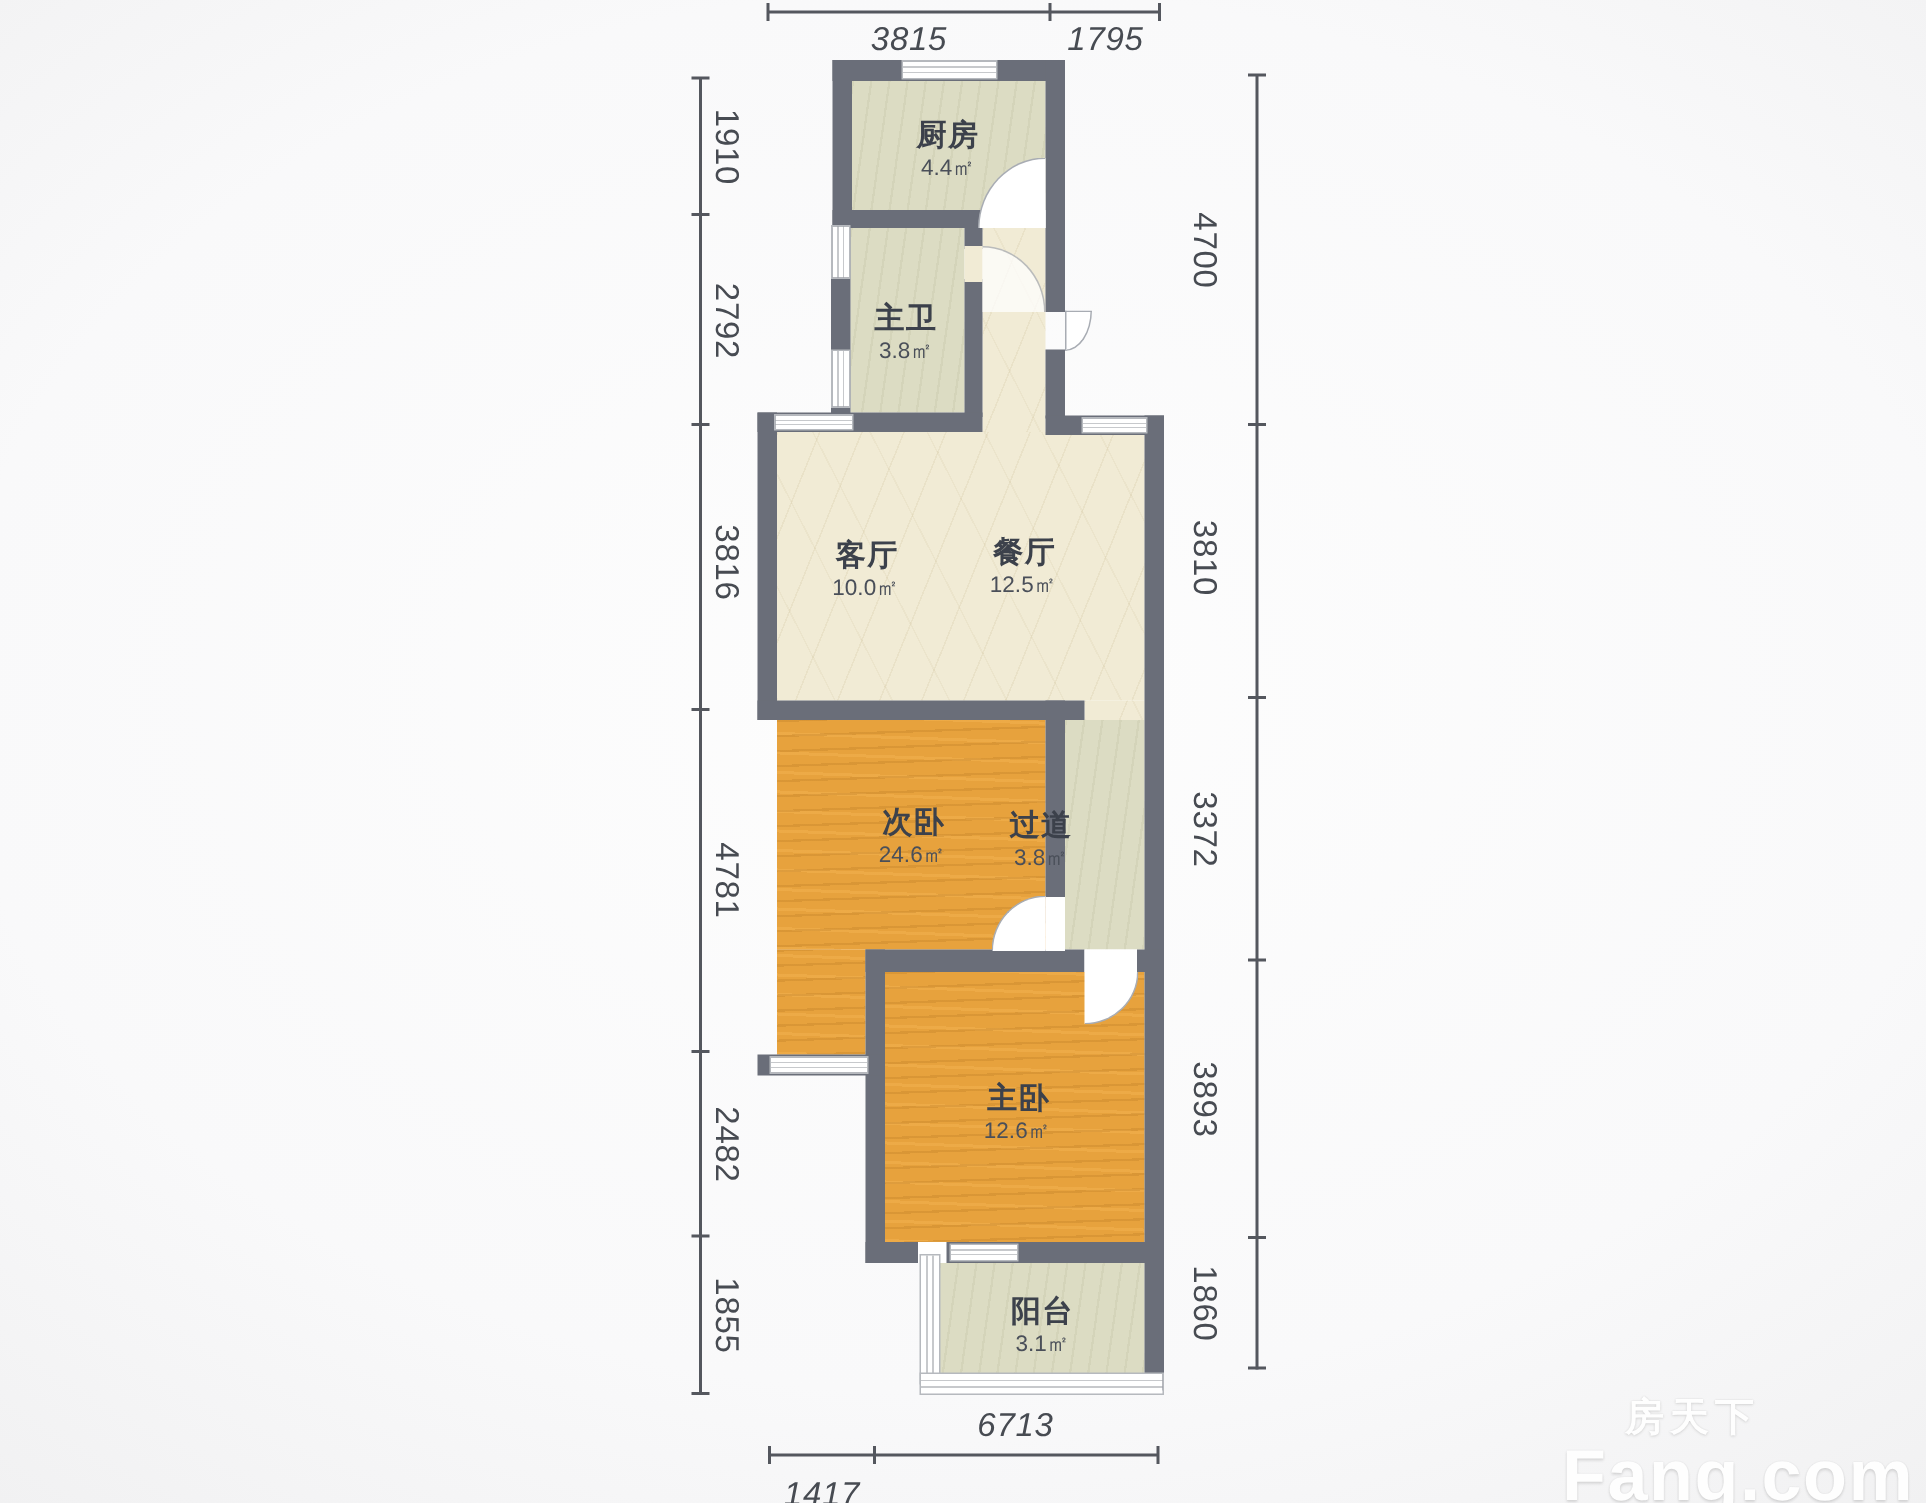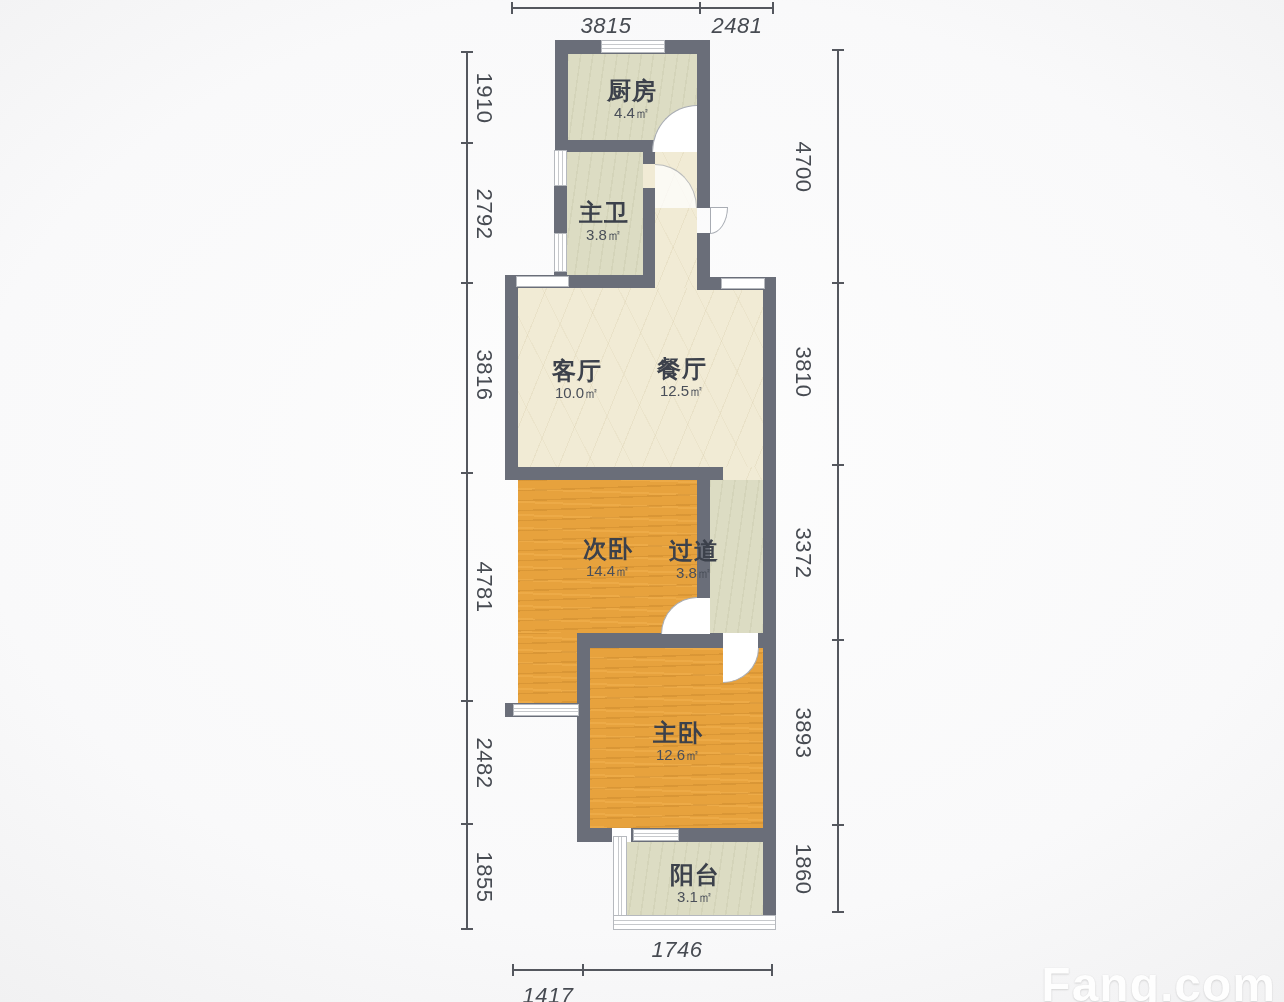--- a/index.html
+++ b/index.html
@@ -39,21 +39,21 @@
   
   .dline{position:absolute;background:#54575e;}
   .tick{position:absolute;background:#54575e;}
   .dimlab{position:absolute;color:#474b52;font-size:22px;letter-spacing:.5px;
     transform:translate(-50%,-50%);white-space:nowrap;font-style:italic;}
   .dimlabV{position:absolute;color:#474b52;font-size:22px;letter-spacing:.5px;
     writing-mode:vertical-rl;transform:translate(-50%,-50%);white-space:nowrap;}
   
   .room-label{position:absolute;transform:translate(-50%,-50%);text-align:center;
     color:#3c414b;white-space:nowrap;}
-  .room-label .nm{display:block;font-size:24px;font-weight:700;line-height:24px;letter-spacing:1px;text-align:right;}
+  .room-label .nm{display:block;font-size:20px;font-weight:700;line-height:24px;letter-spacing:1px;text-align:right;}
   .room-label .ar{display:block;font-size:15px;font-weight:400;line-height:19px;color:#4a4f59;}
   
   .wm{position:absolute;right:8px;bottom:-6px;text-align:left;color:#fff;
     text-shadow:0 1px 2px rgba(120,120,120,.25), 0 0 1px rgba(160,160,160,.3);}
   .wm .cn{display:block;font-size:26px;font-weight:700;letter-spacing:4px;margin-left:42px;opacity:.92;}
   .wm .en{display:block;font-size:48px;font-weight:700;letter-spacing:1px;line-height:46px;opacity:.95;}
 </style>
 </head>
 <body>
 
@@ -123,48 +123,48 @@
   <div class="room-label" style="left:577px;top:380px;">
     <span class="nm">客厅</span>
     <span class="ar">10.0㎡</span>
   </div>
   <div class="room-label" style="left:682px;top:378px;">
     <span class="nm">餐厅</span>
     <span class="ar">12.5㎡</span>
   </div>
   <div class="room-label" style="left:608px;top:558px;">
     <span class="nm">次卧</span>
-    <span class="ar">14.4㎡</span>
+    <span class="ar">24.6㎡</span>
   </div>
   <div class="room-label" style="left:694px;top:560px;">
     <span class="nm">过道</span>
     <span class="ar">3.8㎡</span>
   </div>
   <div class="room-label" style="left:678px;top:742px;">
     <span class="nm">主卧</span>
     <span class="ar">12.6㎡</span>
   </div>
   <div class="room-label" style="left:695px;top:884px;">
     <span class="nm">阳台</span>
     <span class="ar">3.1㎡</span>
   </div>
 
   <div class="dline" style="left:512px;top:7px;width:261px;height:2px;"></div>
   <div class="tick" style="left:511px;top:2px;width:2px;height:12px;"></div>
   <div class="tick" style="left:699px;top:2px;width:2px;height:12px;"></div>
   <div class="tick" style="left:772px;top:2px;width:2px;height:12px;"></div>
   <div class="dimlab" style="left:606px;top:26px;">3815</div>
-  <div class="dimlab" style="left:737px;top:26px;">2481</div>
+  <div class="dimlab" style="left:737px;top:26px;">1795</div>
 
   <div class="dline" style="left:513px;top:969px;width:259px;height:2px;"></div>
   <div class="tick" style="left:512px;top:964px;width:2px;height:12px;"></div>
   <div class="tick" style="left:582px;top:964px;width:2px;height:12px;"></div>
   <div class="tick" style="left:771px;top:964px;width:2px;height:12px;"></div>
   <div class="dimlab" style="left:548px;top:996px;">1417</div>
-  <div class="dimlab" style="left:677px;top:950px;">1746</div>
+  <div class="dimlab" style="left:677px;top:950px;">6713</div>
 
   <div class="dline" style="left:466px;top:52px;width:2px;height:878px;"></div>
   <div class="tick" style="left:461px;top:51px;width:12px;height:2px;"></div>
   <div class="tick" style="left:461px;top:142px;width:12px;height:2px;"></div>
   <div class="tick" style="left:461px;top:282px;width:12px;height:2px;"></div>
   <div class="tick" style="left:461px;top:472px;width:12px;height:2px;"></div>
   <div class="tick" style="left:461px;top:700px;width:12px;height:2px;"></div>
   <div class="tick" style="left:461px;top:823px;width:12px;height:2px;"></div>
   <div class="tick" style="left:461px;top:928px;width:12px;height:2px;"></div>
   <div class="dimlabV" style="left:484px;top:98px;">1910</div>
@@ -181,16 +181,17 @@
   <div class="tick" style="left:832px;top:639px;width:12px;height:2px;"></div>
   <div class="tick" style="left:832px;top:824px;width:12px;height:2px;"></div>
   <div class="tick" style="left:832px;top:911px;width:12px;height:2px;"></div>
   <div class="dimlabV" style="left:803px;top:167px;">4700</div>
   <div class="dimlabV" style="left:803px;top:372px;">3810</div>
   <div class="dimlabV" style="left:803px;top:553px;">3372</div>
   <div class="dimlabV" style="left:803px;top:733px;">3893</div>
   <div class="dimlabV" style="left:803px;top:869px;">1860</div>
 
   <div class="wm">
+    <span class="cn">房天下</span>
     <span class="en">Fang.com</span>
   </div>
 
 </div>
 
 </body></html>

